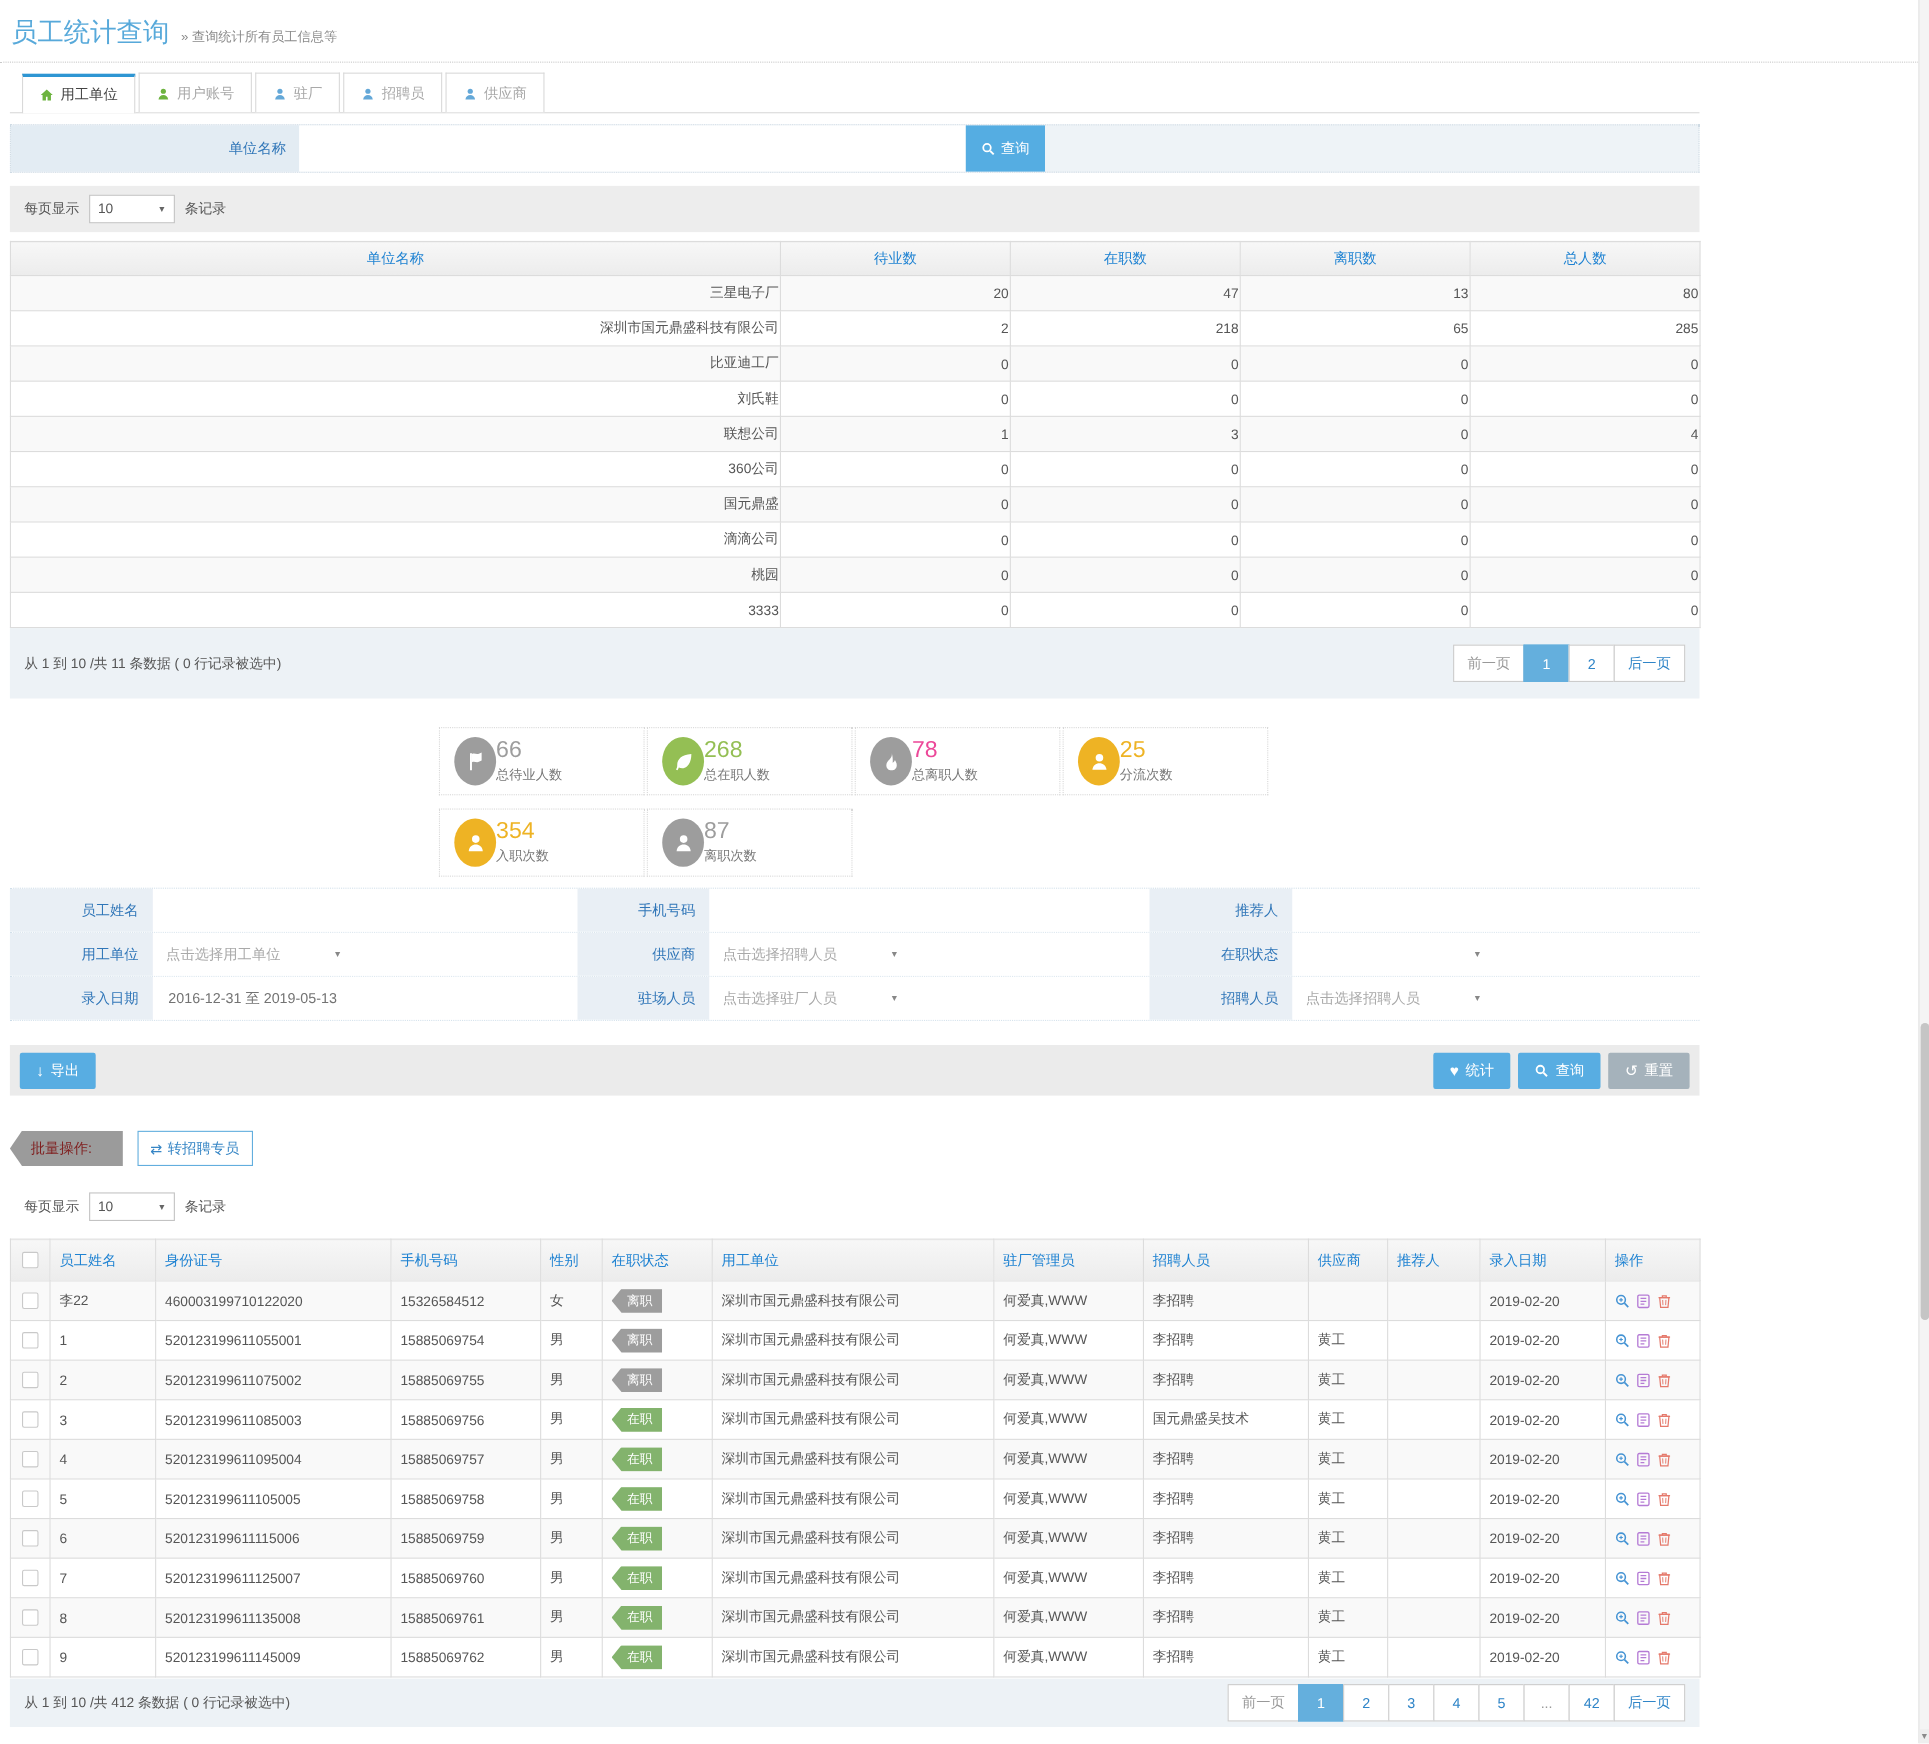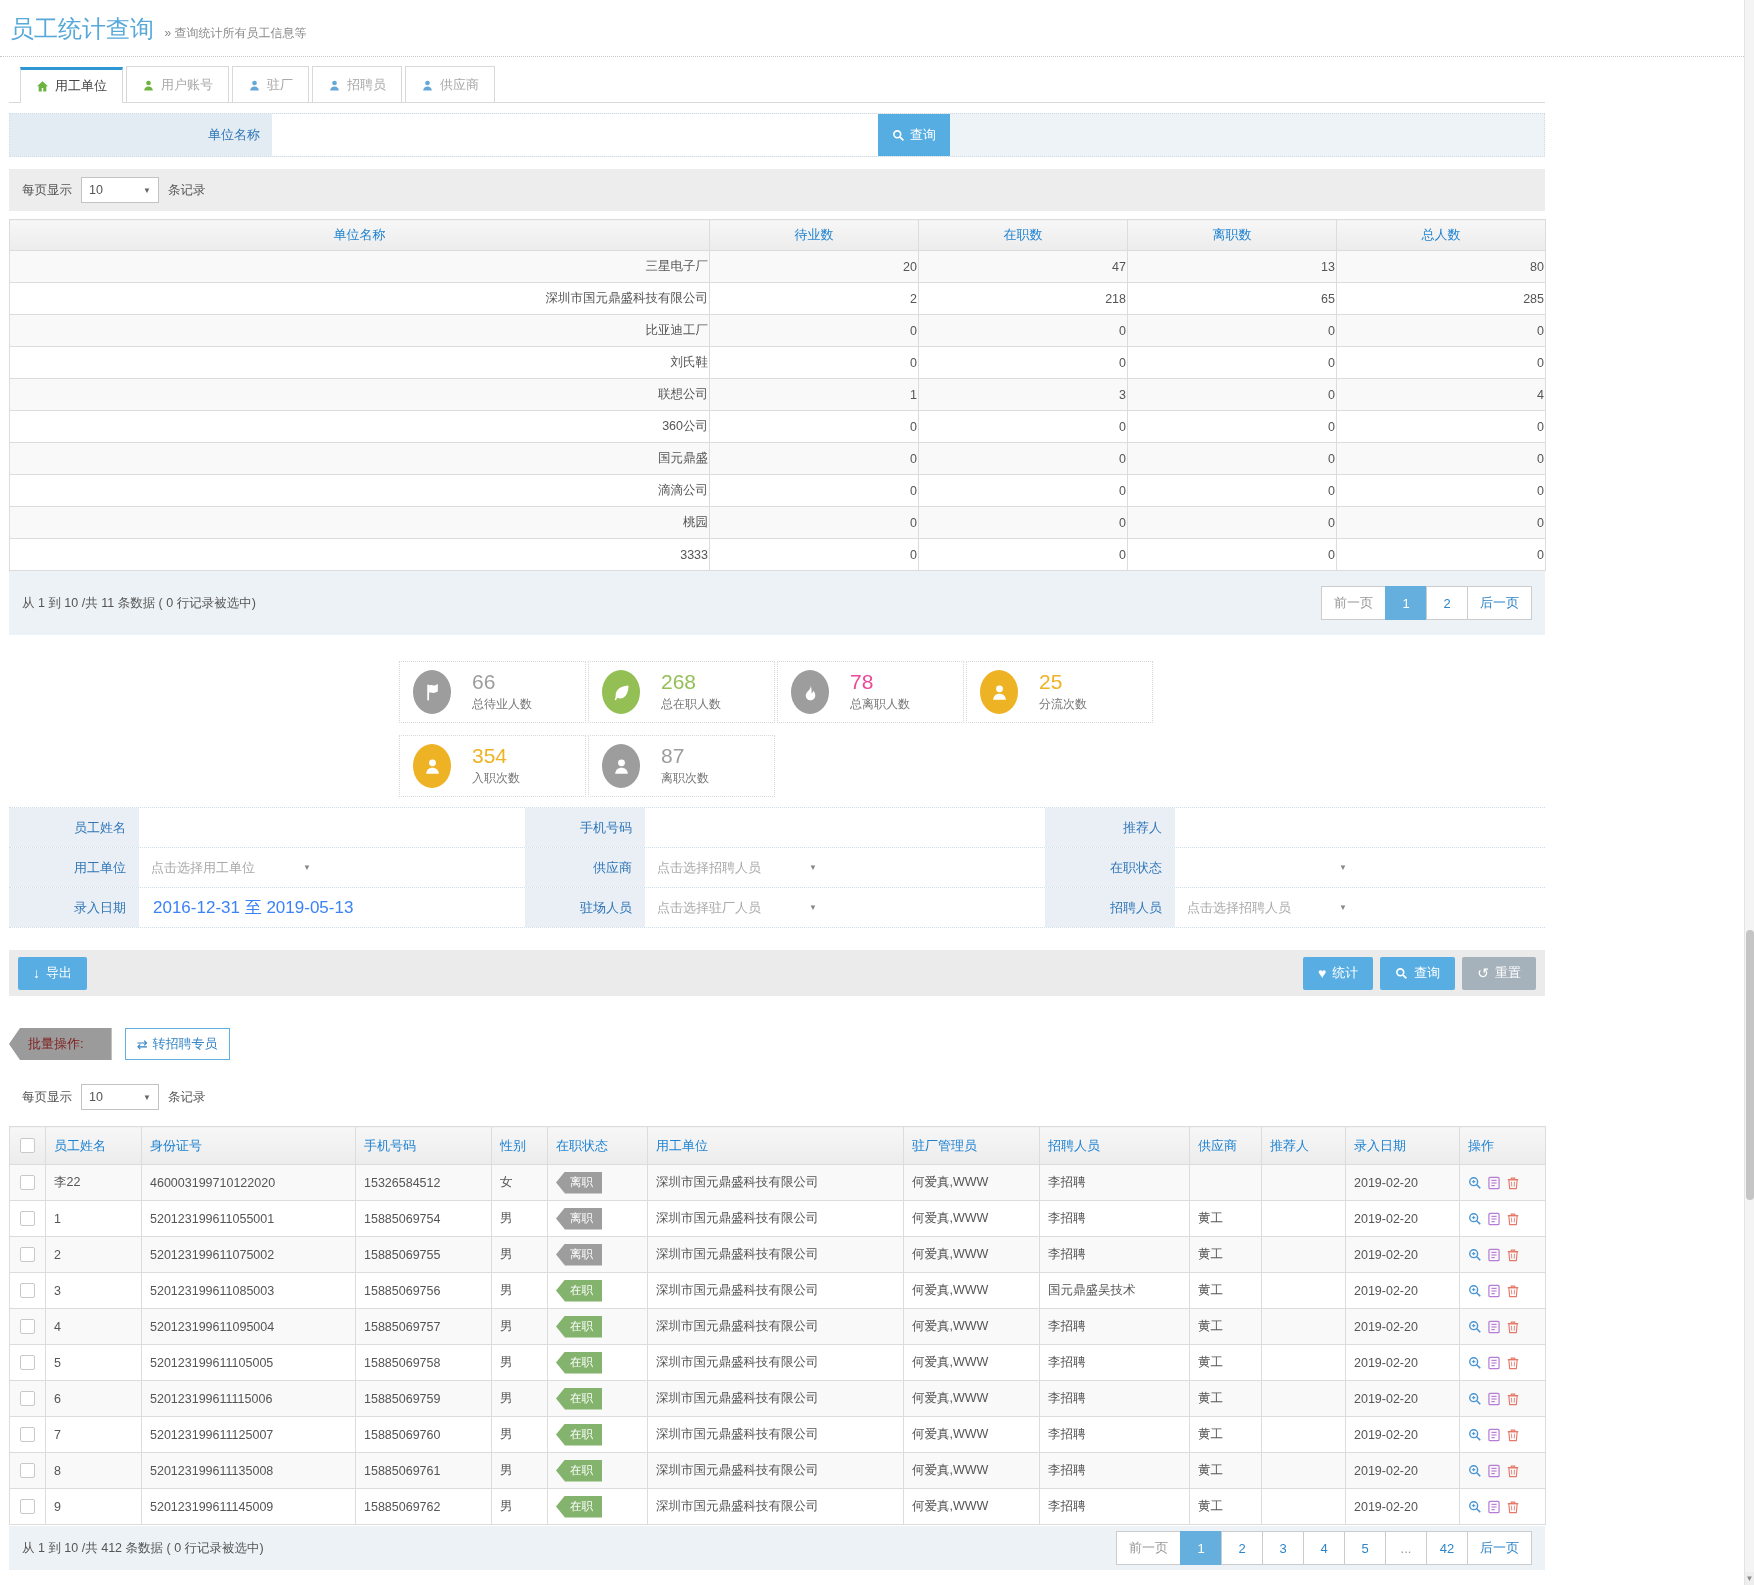--- a/index.html
+++ b/index.html
@@ -53,33 +53,33 @@
   .tfoot.tall{height:64px}
   .tfoot.short{height:44px;margin-top:1px}
   .pager{display:flex}
   .pg{min-width:42px;height:34px;border:1px solid #ccc;background:#fff;display:flex;align-items:center;
       justify-content:center;padding:0 12px;margin-left:-1px;font-size:13px;color:#2f85c8;cursor:pointer}
   .pg.disabled{color:#999;cursor:default}
   .pg.active{background:#64afdd;border-color:#64afdd;color:#fff}
   .pg.ellipsis{color:#999;cursor:default}
   
   .stats{width:756px;margin:26px auto 0;display:grid;grid-template-columns:repeat(4,187px);gap:12px 2px}
-  .stat-card{height:62px;border:1px dotted #d8d8d8;display:flex;align-items:center;padding-left:13px;gap:21px}
+  .stat-card{height:62px;border:1px dotted #d8d8d8;display:flex;align-items:center;padding-left:13px;gap:0}
   .stat-ico{width:38px;height:44px;border-radius:50%;display:flex;align-items:center;justify-content:center;color:#fff;flex:none}
   .stat-val{font-size:21px;line-height:1.05}
   .stat-lab{font-size:12px;color:#777;margin-top:2px}
   
   .sec-title{margin-top:26px;font-size:14px;color:#333}
   .eform{margin-top:10px;border-top:1px dotted #ccdce8}
   .frow{display:flex;height:40px;border-bottom:1px dotted #ccdce8}
   .flab{background:#e9eff5;color:#3076b8;display:flex;align-items:center;justify-content:flex-end;
         padding-right:13px;font-size:13px}
   .ffld{background:#fff;display:flex;align-items:center;padding-left:12px}
   .w-l1{width:130px}.w-f1{width:386px}.w-l2{width:120px}.w-f2{width:400px}.w-l3{width:130px}.w-f3{width:370px}
-  .fin{border:none;outline:none;width:96%;font-size:17px;color:#3b82f6;background:transparent}
+  .fin{border:none;outline:none;width:96%;font-size:13px;color:#737373;background:transparent}
   .sel{cursor:pointer}
   .sel .ph{display:inline-block;width:152px;color:#a9a9a9;font-size:13px}
   .sel .caret{font-size:8px;color:#888}
   
   .toolbar{margin-top:22px;background:#ebebeb;height:46px;display:flex;align-items:center;
            justify-content:space-between;padding:0 9px;width:1536px}
   .btn{display:flex;align-items:center;gap:6px;border:none;font-size:13px;color:#fff;padding:0 15px;height:33px;
        cursor:pointer;border-radius:2px}
   .btn.blue{background:#58ade2}
   .btn.gray{background:#a5b2bb}

